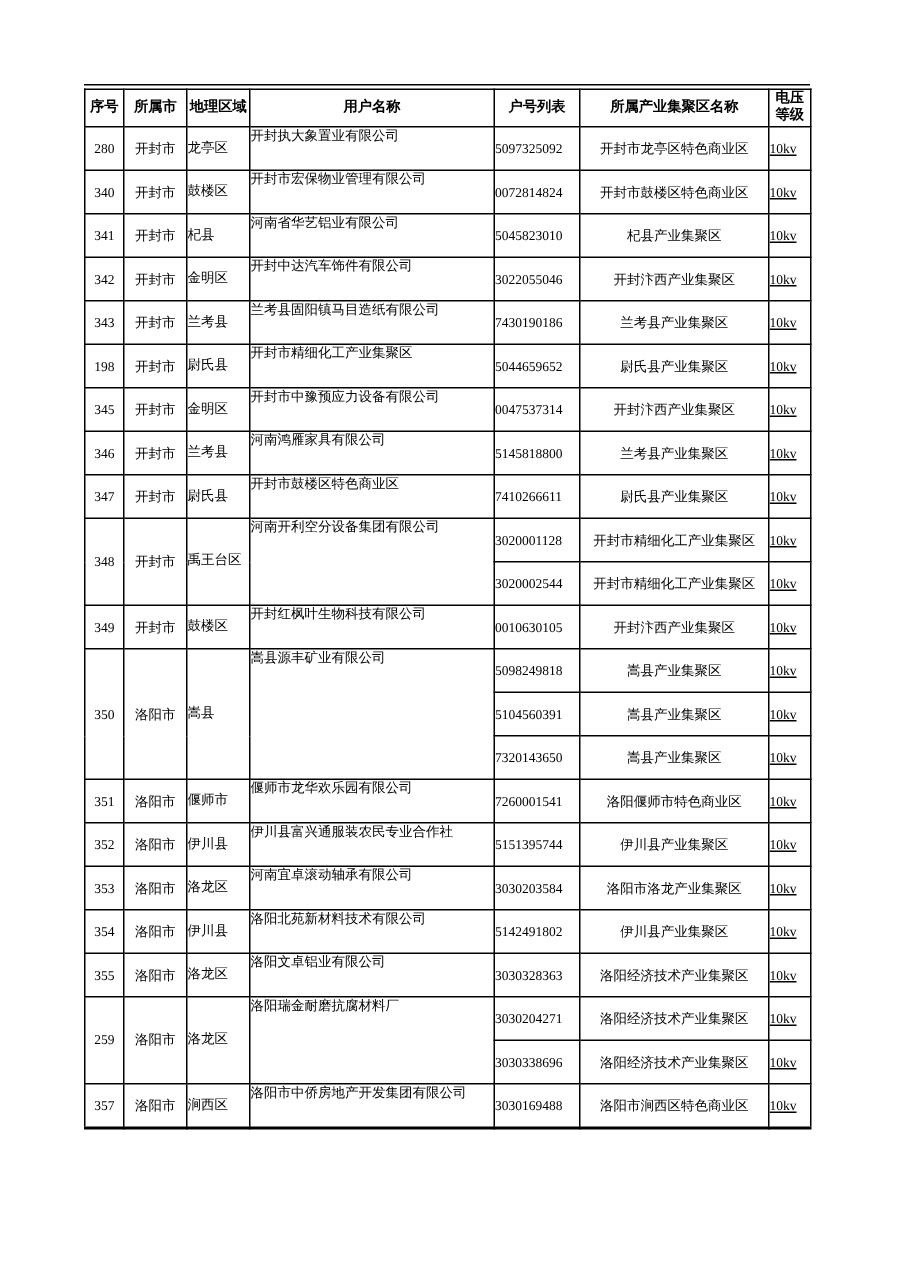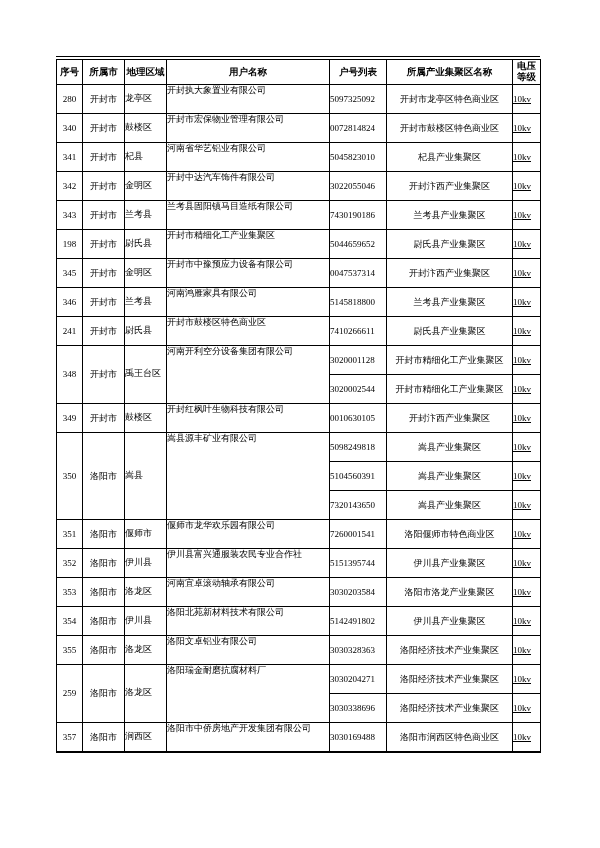--- a/index.html
+++ b/index.html
@@ -152,21 +152,21 @@
           <tr>
             <td class="c-id">346</td>
             <td class="c-city">开封市</td>
             <td class="c-region">兰考县</td>
             <td class="c-user">河南鸿雁家具有限公司</td>
             <td class="c-acct">5145818800</td>
             <td class="c-clus">兰考县产业集聚区</td>
             <td class="c-volt">10kv</td>
           </tr>
           <tr>
-            <td class="c-id">241</td>
+            <td class="c-id">347</td>
             <td class="c-city">开封市</td>
             <td class="c-region">尉氏县</td>
             <td class="c-user">开封市鼓楼区特色商业区</td>
             <td class="c-acct">7410266611</td>
             <td class="c-clus">尉氏县产业集聚区</td>
             <td class="c-volt">10kv</td>
           </tr>
           <tr>
             <td class="c-id" rowspan="2">348</td>
             <td class="c-city" rowspan="2">开封市</td>

